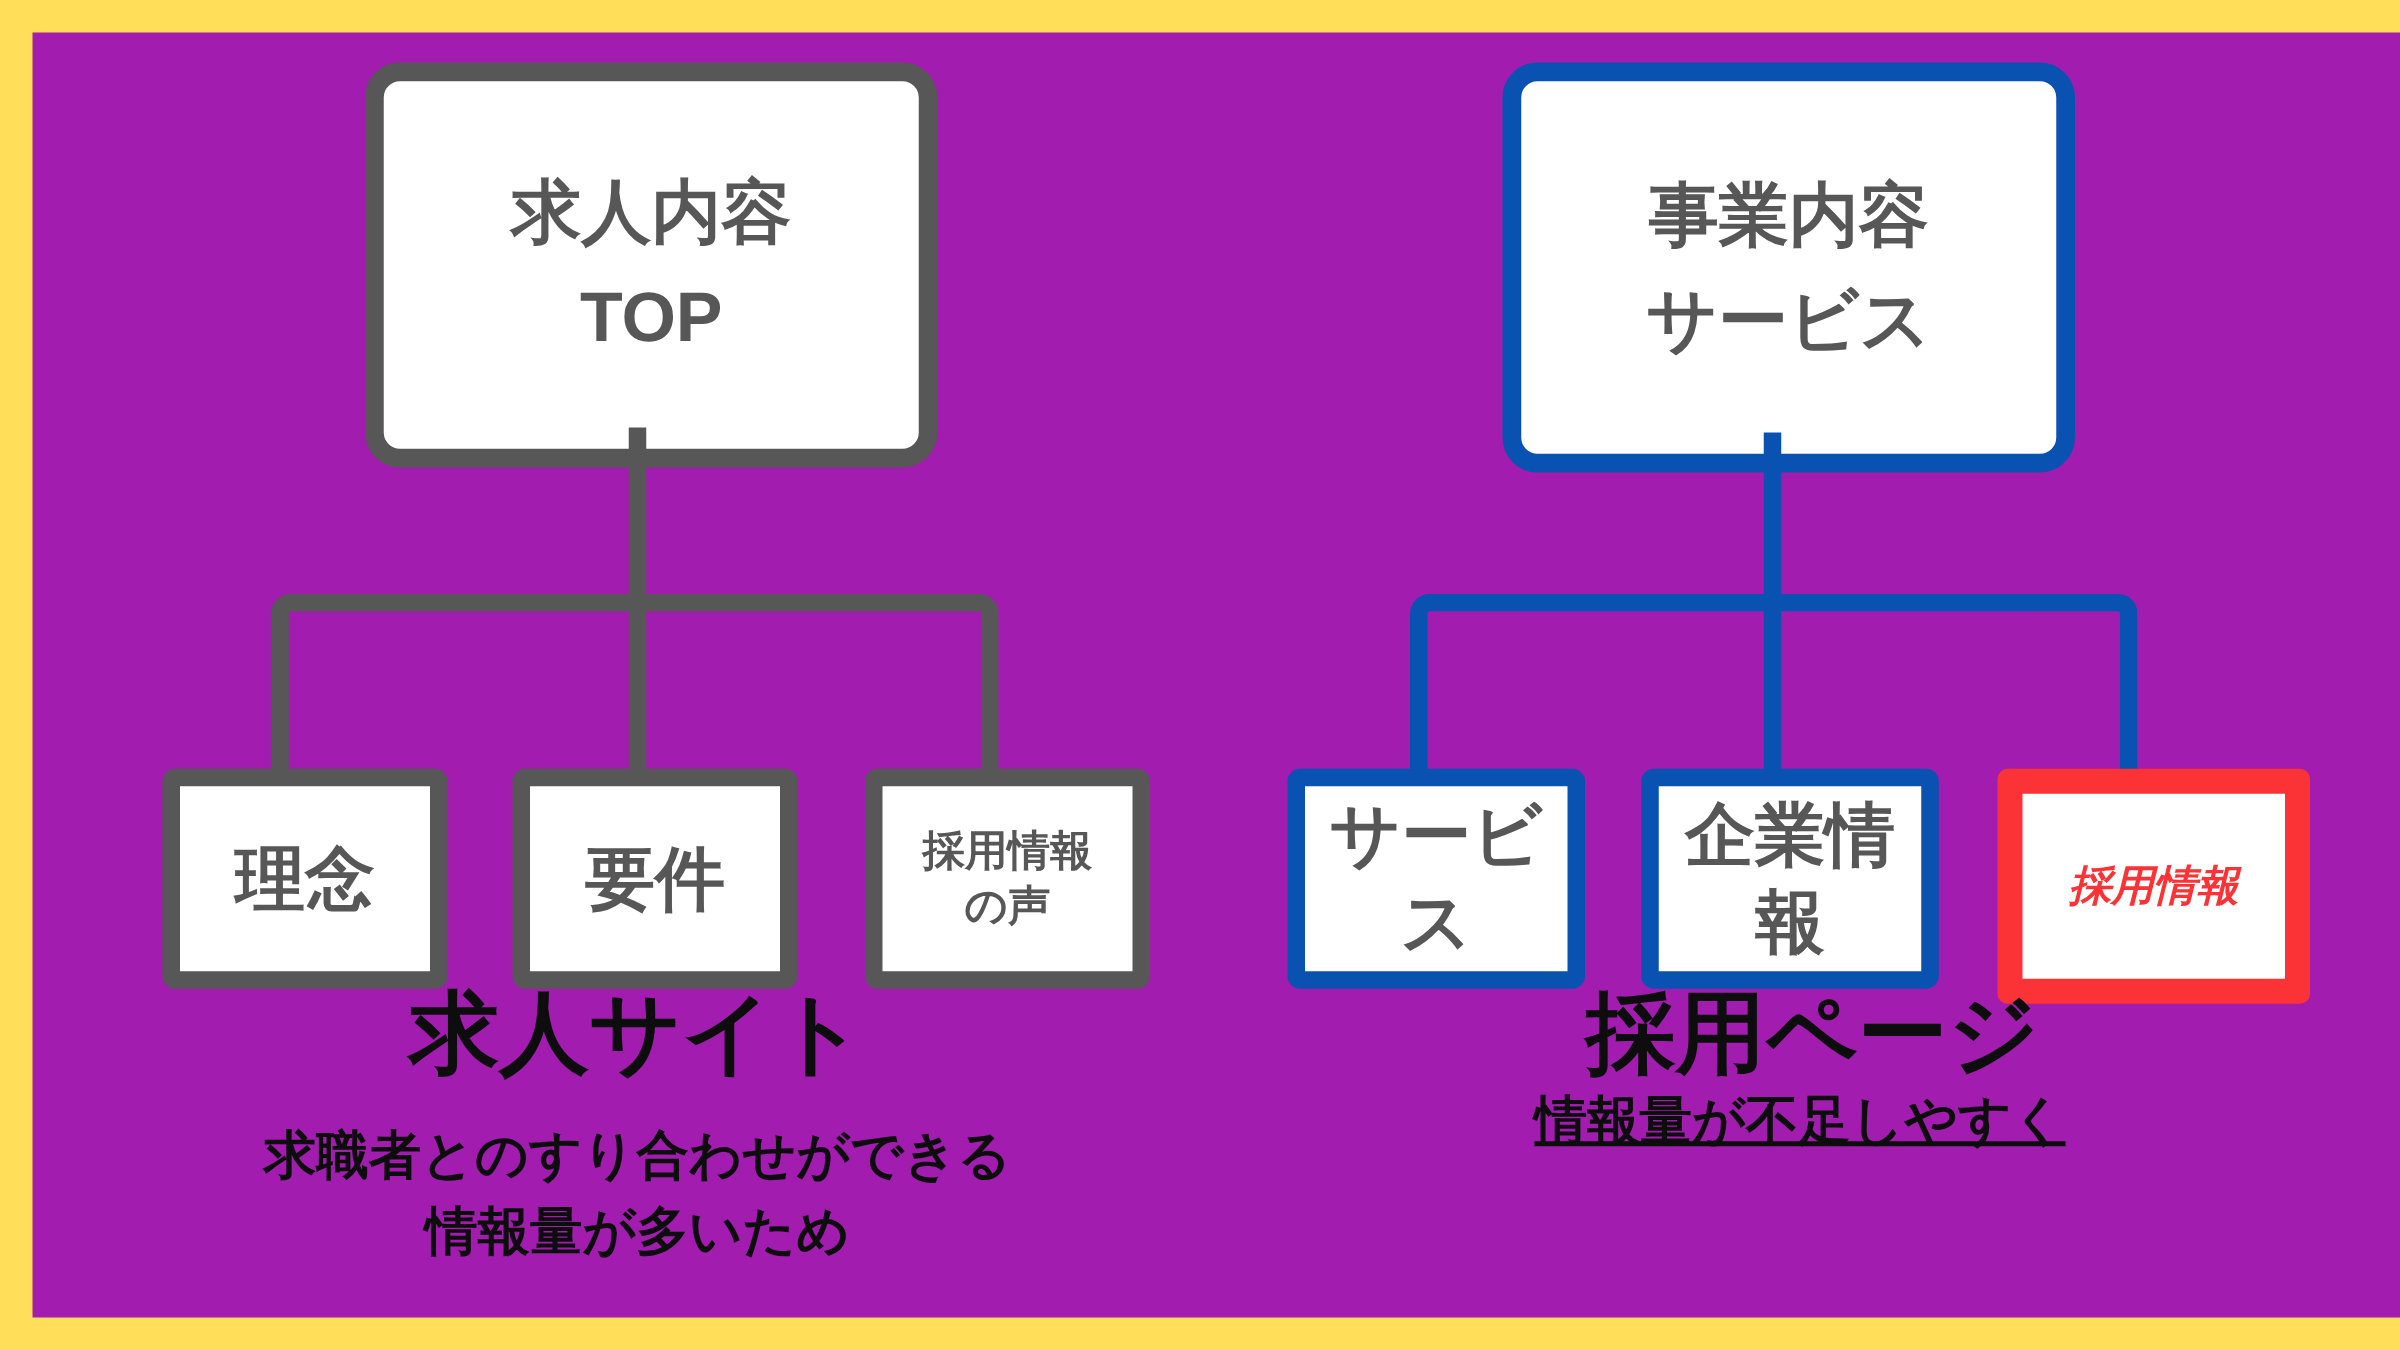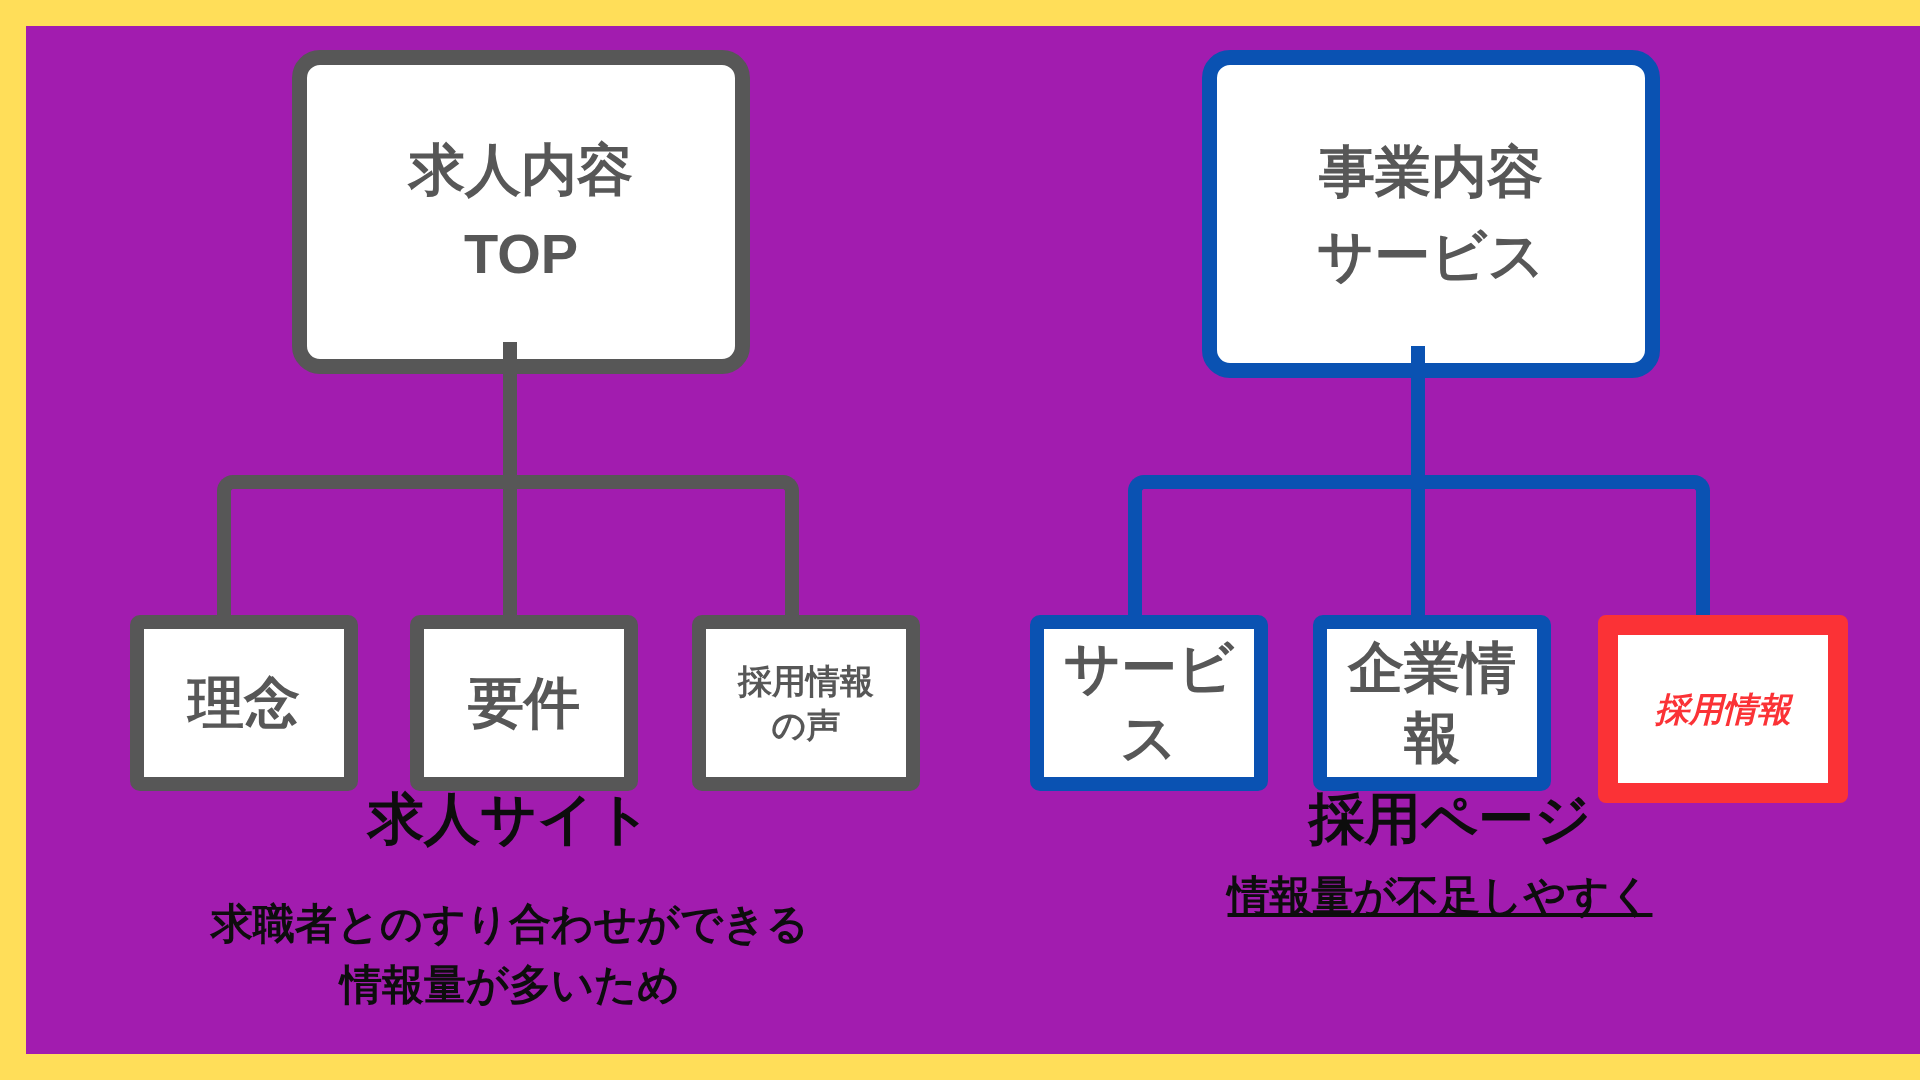--- a/index.html
+++ b/index.html
@@ -60,21 +60,21 @@
   .elbow{position:absolute;border-top:14px solid var(--gray);box-sizing:border-box;}
   .elbow.left-turn{border-left:14px solid var(--gray);border-top-left-radius:16px;}
   .elbow.right-turn{border-right:14px solid var(--gray);border-top-right-radius:16px;}
   .elbow.blue{border-color:var(--blue);}
   
   .section-label{
     position:absolute;
     text-align:center;
     font-weight:bold;
     color:var(--ink);
-    font-size:56px;
+    font-size:72px;
     line-height:1.1;
   }
   .section-desc{
     position:absolute;
     text-align:center;
     font-weight:bold;
     color:var(--ink);
     font-size:42px;
     line-height:1.45;
   }

